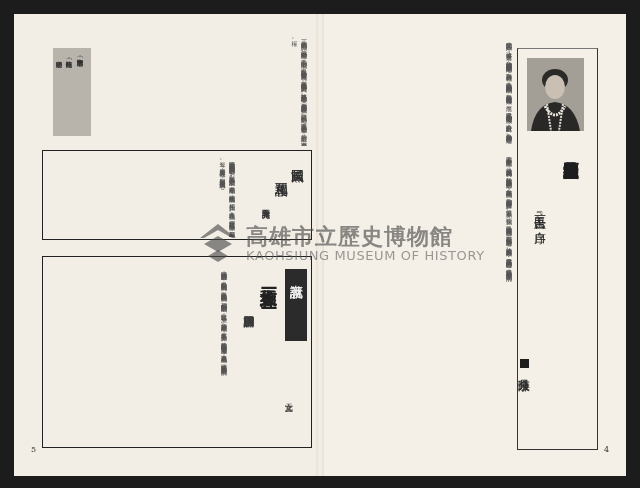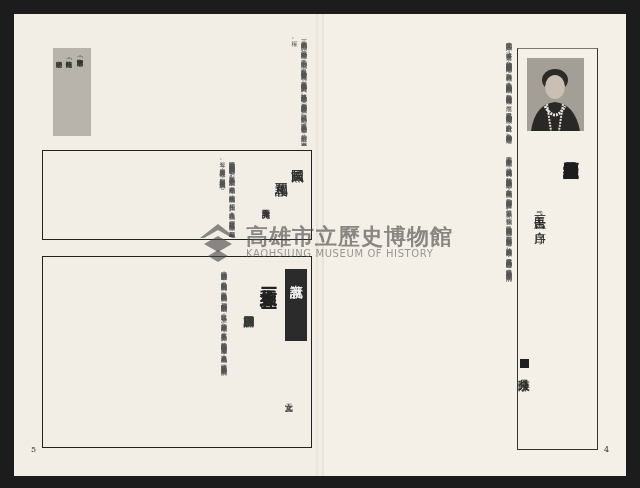--- a/index.html
+++ b/index.html
@@ -10,21 +10,21 @@
   .gutter{position:absolute;left:316px;top:14px;width:8px;height:462px;background:linear-gradient(90deg,#e8e2d6,#f5f0e7,#e6e0d4);}
   .vtext{writing-mode:vertical-rl;text-orientation:upright;font-family:"DejaVu Serif",serif;color:#3a3a3a;position:absolute;overflow:hidden;}
   .body-col{font-size:6px;line-height:9.6px;letter-spacing:0.4px;color:#555;}
   .box{position:absolute;border:1px solid #222;}
   .sidebar-box{position:absolute;background:#b9b4ab;}
   .title-bold{font-family:"DejaVu Sans",sans-serif;font-weight:bold;color:#222;}
   .label-dark{background:#2b2b2b;color:#f2f2f2;position:absolute;}
   .pg{position:absolute;font-size:8px;color:#333;font-family:"DejaVu Serif",serif;}
   .watermark{position:absolute;left:190px;top:218px;width:270px;height:50px;pointer-events:none;}
   .wm-zh{position:absolute;left:56px;top:4px;font-size:22px;font-weight:bold;color:rgba(70,70,70,0.62);letter-spacing:1px;white-space:nowrap;}
-  .wm-en{position:absolute;left:56px;top:30px;font-size:10px;color:rgba(90,90,90,0.6);letter-spacing:0.6px;white-space:nowrap;}
+  .wm-en{position:absolute;left:56px;top:30px;font-size:13px;color:rgba(90,90,90,0.6);letter-spacing:0.6px;white-space:nowrap;}
   .wm-logo{position:absolute;left:8px;top:4px;width:40px;height:44px;}
   .photo{position:absolute;left:527px;top:58px;width:57px;height:73px;background:#8e8a84;overflow:hidden;}
   .hline{position:absolute;height:1px;background:#222;}
 </style>
 </head>
 <body>
 
 <div class="spread"></div>
 
 <div class="page-left"></div>

